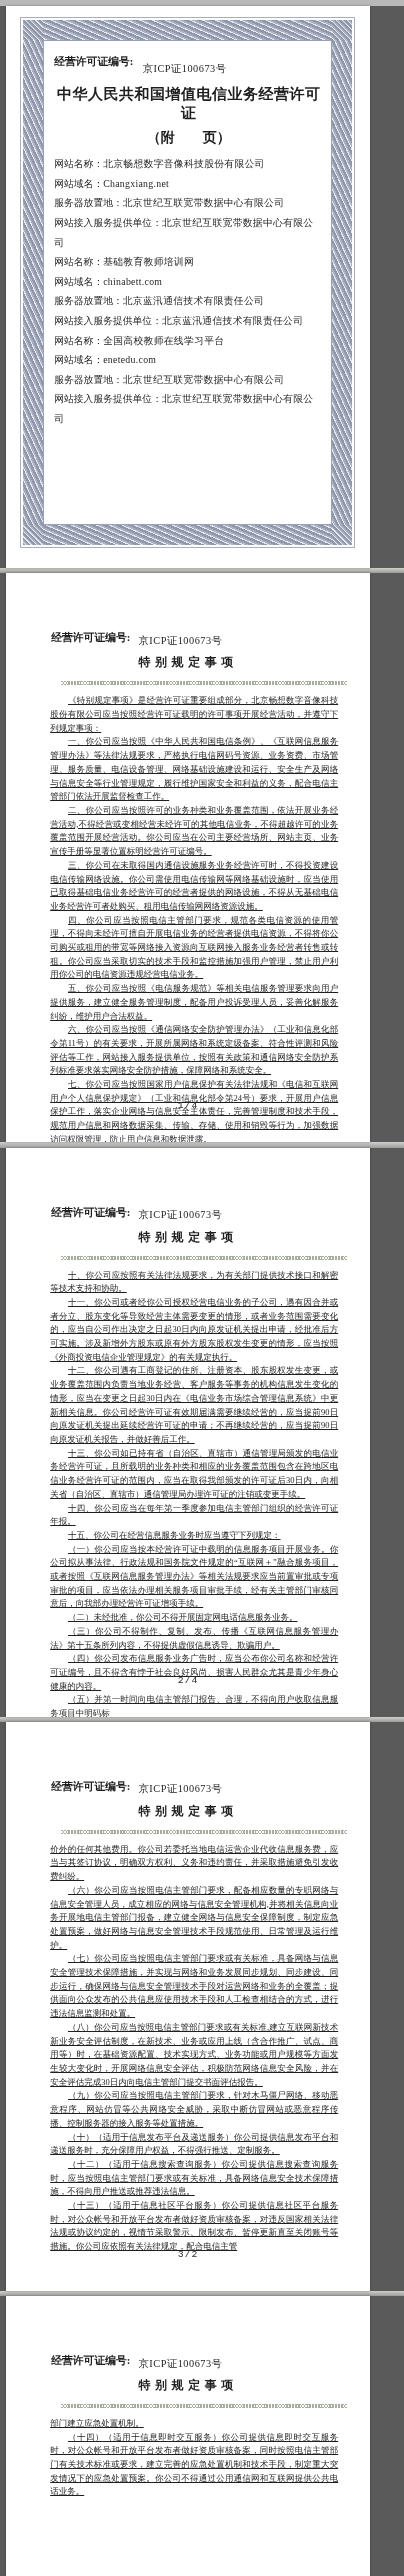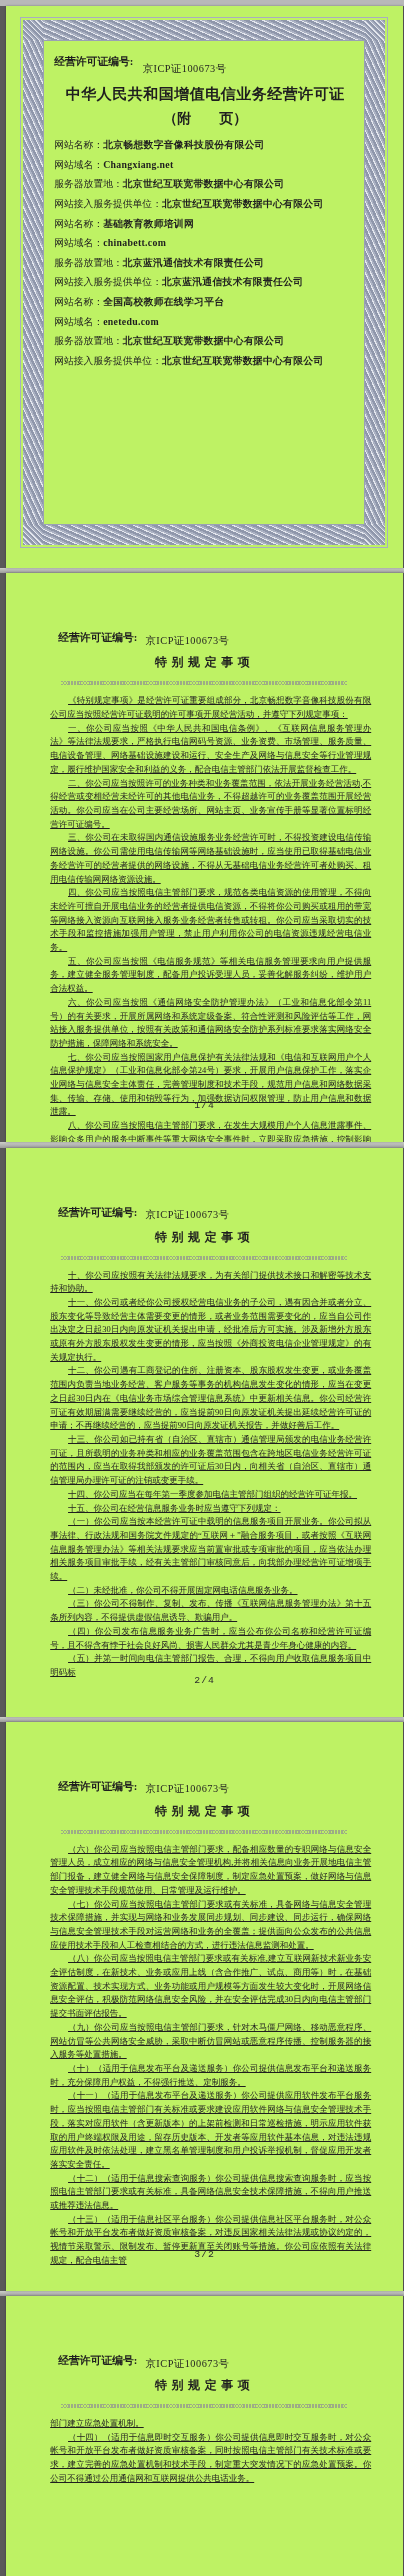--- a/index.html
+++ b/index.html
@@ -1,42 +1,42 @@
 <!DOCTYPE html>
 <html style="font-size:8.2px"><head>
 <meta charset="utf-8">
 <style>
   html,body{margin:0;padding:0;background:#5a5a5a;}
   body{width:405px;font-family:"Liberation Serif","DejaVu Serif",serif;color:#1f1f1f;}
   .gap{width:405px;background:linear-gradient(#cdd0ca,#9c9c9c);height:5.2px;}
   .gap.top{height:6.2px;background:#b8b8b8;}
-  .page{position:relative;margin-left:6.2px;width:397px;background:#bef264;overflow:hidden;
+  .page{position:relative;margin-left:6.2px;width:364px;background:#ffffff;overflow:hidden;
         box-shadow:0 0 2.1px rgba(0,0,0,.35);}
   .page.cert{height:562px;}
   .page.prov{height:569px;}
   .page.prov.last{height:577px;}
 
   
   .cert-frame{position:absolute;top:13.4px;left:17px;right:18px;bottom:23px;
       border:20.6px solid transparent;
       border-image:repeating-linear-gradient(45deg,#8f97ab 0 3.6px,#e4e7ee 3.6px 5.2px,#aab1c2 5.2px 7.7px) 40;}
   .cert-frame::after{content:'';position:absolute;inset:0;border:1px solid #9aa1b4;}
   .cert-frame::before{content:'';position:absolute;inset:-23px;border:0.5px solid #a8aebf;}
   .cert-content{position:absolute;top:44px;left:48px;right:47px;bottom:52px;}
   .cert-license{font-size:10.8px;font-weight:bold;margin-top:5.2px;}
   .cert-license .num{font-weight:normal;font-size:10.3px;position:relative;top:6.7px;margin-left:9.3px;letter-spacing:0.5px;}
   .cert-title{margin:15.5px 0 0 0;text-align:center;font-size:15px;font-weight:bold;letter-spacing:0.5px;}
   .cert-subtitle{margin-top:6.2px;text-align:center;font-size:14px;font-weight:bold;}
   .cert-intro{margin:23px 0 0 0;font-size:9.8px;line-height:18.5px;}
   .cert-entries{margin-top:7.2px;}
   .entry{font-size:9.8px;line-height:19.6px;}
-  .entry .val{letter-spacing:0.3px;font-weight:bold;}
+  .entry .val{letter-spacing:0.3px;}
 
   
-  .prov .license{position:absolute;top:58px;left:52px;font-size:10.8px;font-weight:bold;}
+  .prov .license{position:absolute;top:58px;left:45px;font-size:10.8px;font-weight:bold;}
   .prov .license .num{font-weight:normal;font-size:10.3px;position:relative;top:2.6px;margin-left:8.2px;letter-spacing:0.5px;}
   .prov-title{position:absolute;top:81px;left:0;right:0;margin:0;text-align:center;
       font-size:12px;font-weight:bold;letter-spacing:4.6px;}
   .zigzag{position:absolute;top:108px;left:55px;width:286px;height:4.1px;opacity:.85;
       background:repeating-linear-gradient(115deg,#98a08d 0 1px,transparent 1px 2.6px),
                  repeating-linear-gradient(65deg,#98a08d 0 1px,transparent 1px 2.6px);}
   .prov-body{position:absolute;top:121px;left:44px;right:32px;
       font-size:8.5px;line-height:13.7px;text-align:justify;}
   .prov-body p{margin:0;text-decoration:underline;}
   .prov-body p.ind{text-indent:2.1em;}
@@ -117,26 +117,26 @@
       <div class="page-no">2/4</div>
     </section>
   <div class="gap"></div>
     <section class="page prov">
       <div class="license">
         <span class="lbl">经营许可证编号:</span><span class="num">京ICP证100673号</span>
       </div>
       <h2 class="prov-title">特别规定事项</h2>
       <div class="zigzag"></div>
       <div class="prov-body">
+        <p>价外的任何其他费用。你公司若委托当地电信运营企业代收信息服务费，应当与其签订协议，明确双方权利、义务和违约责任，并采取措施避免引发收费纠纷。</p>
         <p class="ind">（六）你公司应当按照电信主管部门要求，配备相应数量的专职网络与信息安全管理人员，成立相应的网络与信息安全管理机构,并将相关信息向业务开展地电信主管部门报备，建立健全网络与信息安全保障制度，制定应急处置预案，做好网络与信息安全管理技术手段规范使用、日常管理及运行维护。</p>
         <p class="ind">（七）你公司应当按照电信主管部门要求或有关标准，具备网络与信息安全管理技术保障措施，并实现与网络和业务发展同步规划、同步建设、同步运行，确保网络与信息安全管理技术手段对运营网络和业务的全覆盖；提供面向公众发布的公共信息应使用技术手段和人工检查相结合的方式，进行违法信息监测和处置。</p>
         <p class="ind">（八）你公司应当按照电信主管部门要求或有关标准,建立互联网新技术新业务安全评估制度，在新技术、业务或应用上线（含合作推广、试点、商用等）时，在基础资源配置、技术实现方式、业务功能或用户规模等方面发生较大变化时，开展网络信息安全评估，积极防范网络信息安全风险，并在安全评估完成30日内向电信主管部门提交书面评估报告。</p>
         <p class="ind">（九）你公司应当按照电信主管部门要求，针对木马僵尸网络、移动恶意程序、网站仿冒等公共网络安全威胁，采取中断仿冒网站或恶意程序传播、控制服务器的接入服务等处置措施。</p>
         <p class="ind">（十）（适用于信息发布平台及递送服务）你公司提供信息发布平台和递送服务时，充分保障用户权益，不得强行推送、定制服务。</p>
-        <p class="ind">（十一）（适用于信息发布平台及递送服务）你公司提供应用软件发布平台服务时，应当按照电信主管部门有关标准或要求建设应用软件网络与信息安全管理技术手段，落实对应用软件（含更新版本）的上架前检测和日常巡检措施，明示应用软件获取的用户终端权限及用途，留存历史版本、开发者等应用软件基本信息，对违法违规应用软件及时依法处理，建立黑名单管理制度和用户投诉举报机制，督促应用开发者落实安全责任。</p>
         <p class="ind">（十二）（适用于信息搜索查询服务）你公司提供信息搜索查询服务时，应当按照电信主管部门要求或有关标准，具备网络信息安全技术保障措施，不得向用户推送或推荐违法信息。</p>
         <p class="ind">（十三）（适用于信息社区平台服务）你公司提供信息社区平台服务时，对公众帐号和开放平台发布者做好资质审核备案，对违反国家相关法律法规或协议约定的，视情节采取警示、限制发布、暂停更新直至关闭账号等措施。你公司应依照有关法律规定，配合电信主管</p>
       </div>
       <div class="page-no">3/2</div>
     </section>
   <div class="gap"></div>
     <section class="page prov last">
       <div class="license">
         <span class="lbl">经营许可证编号:</span><span class="num">京ICP证100673号</span>
       </div>

